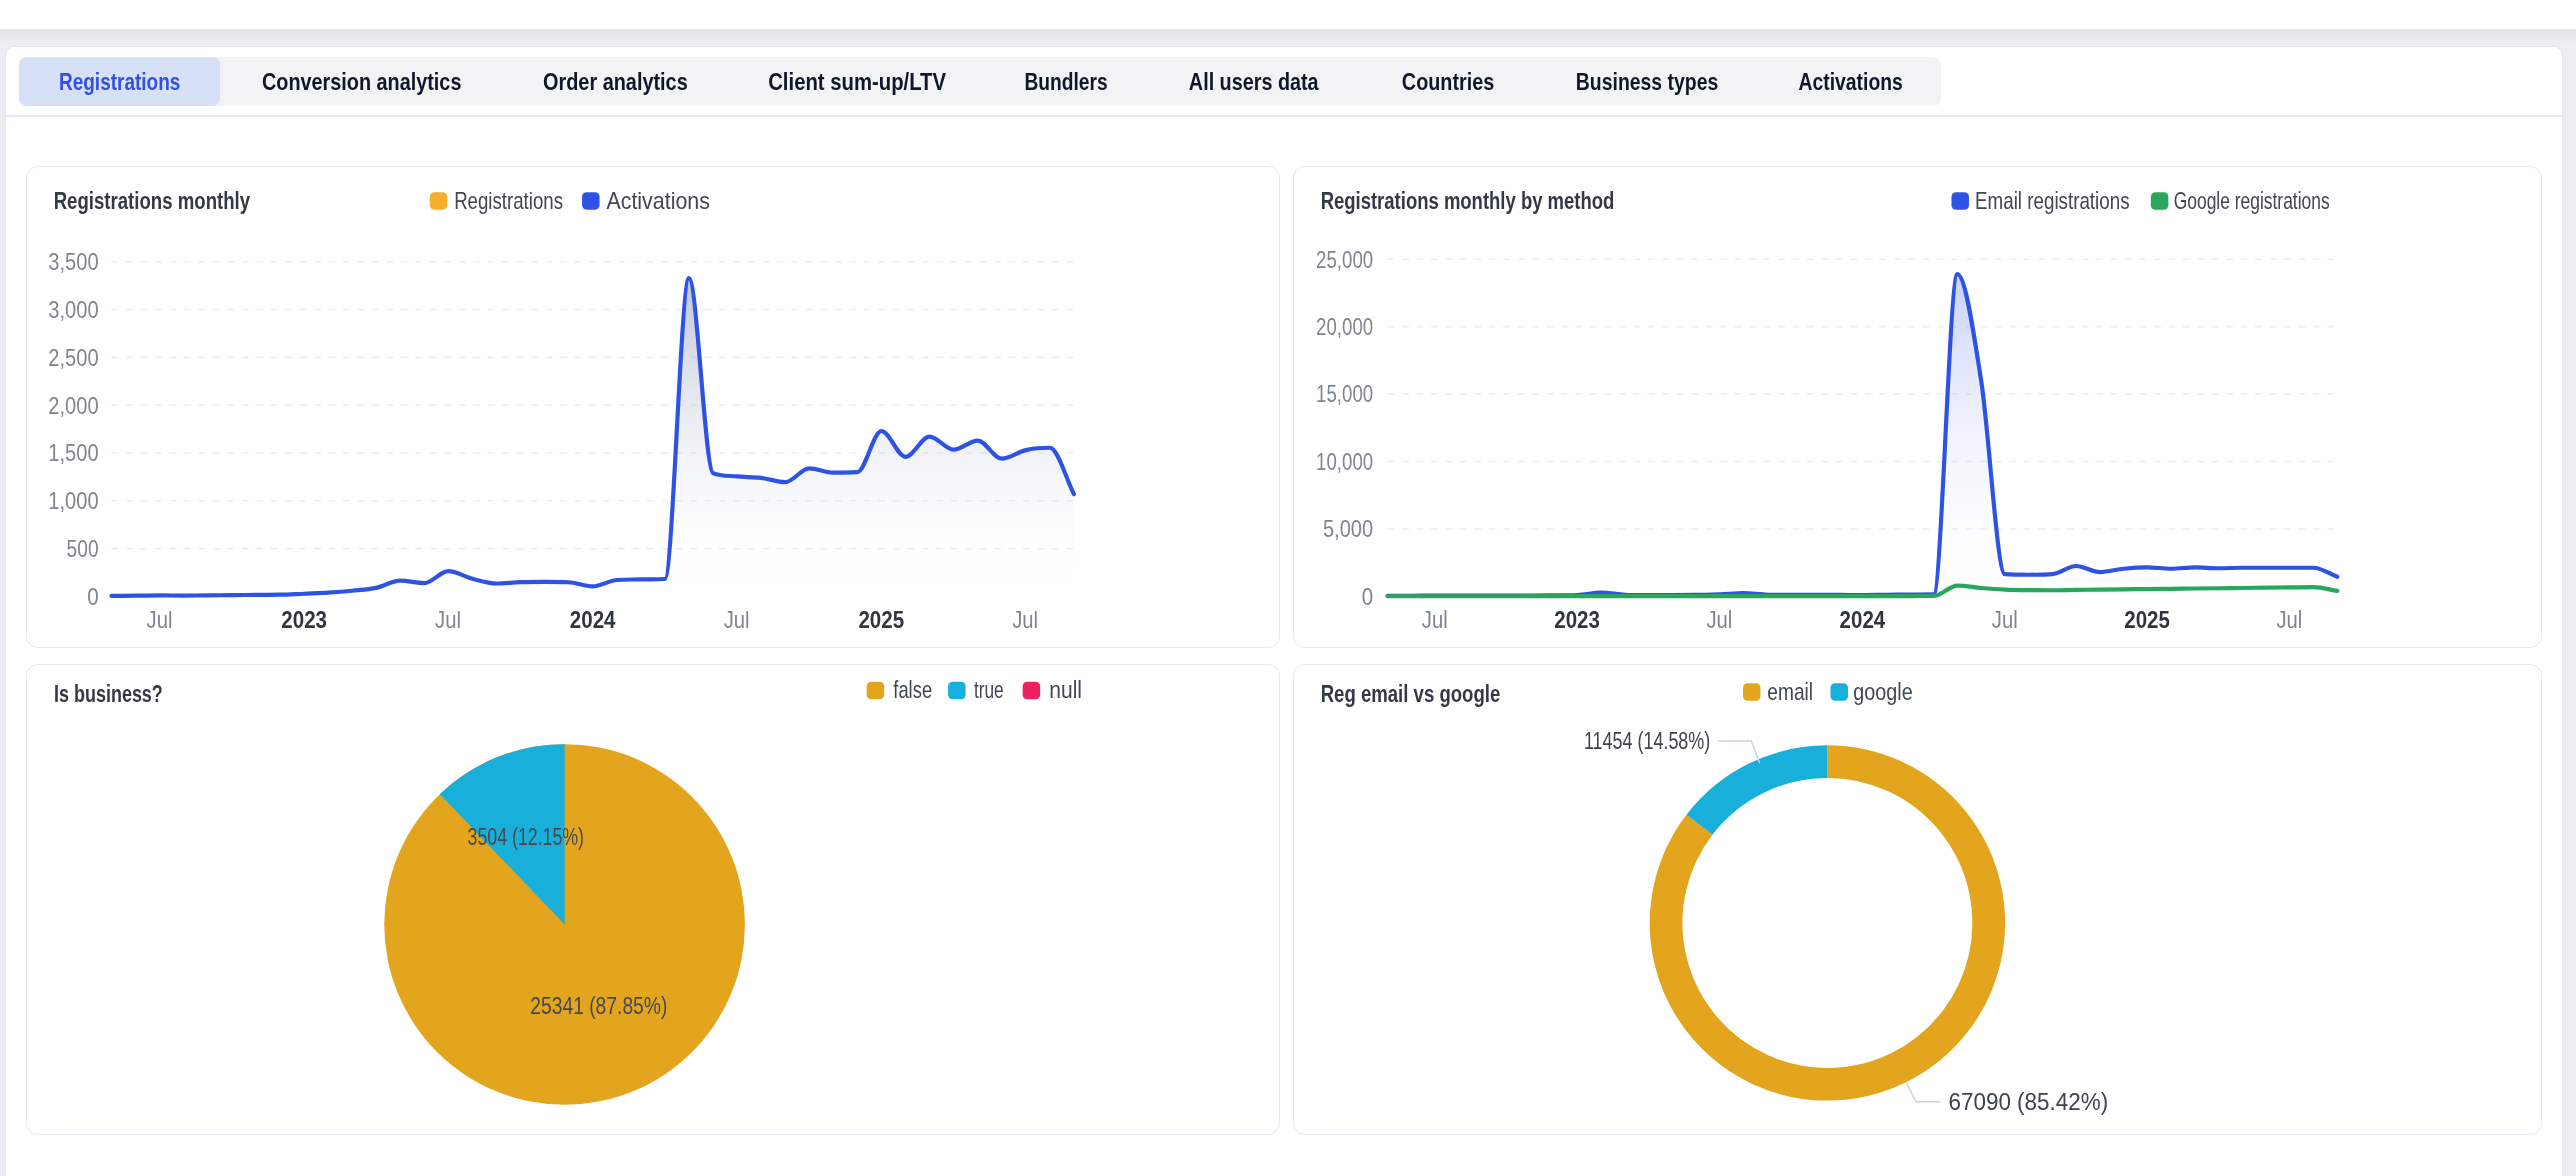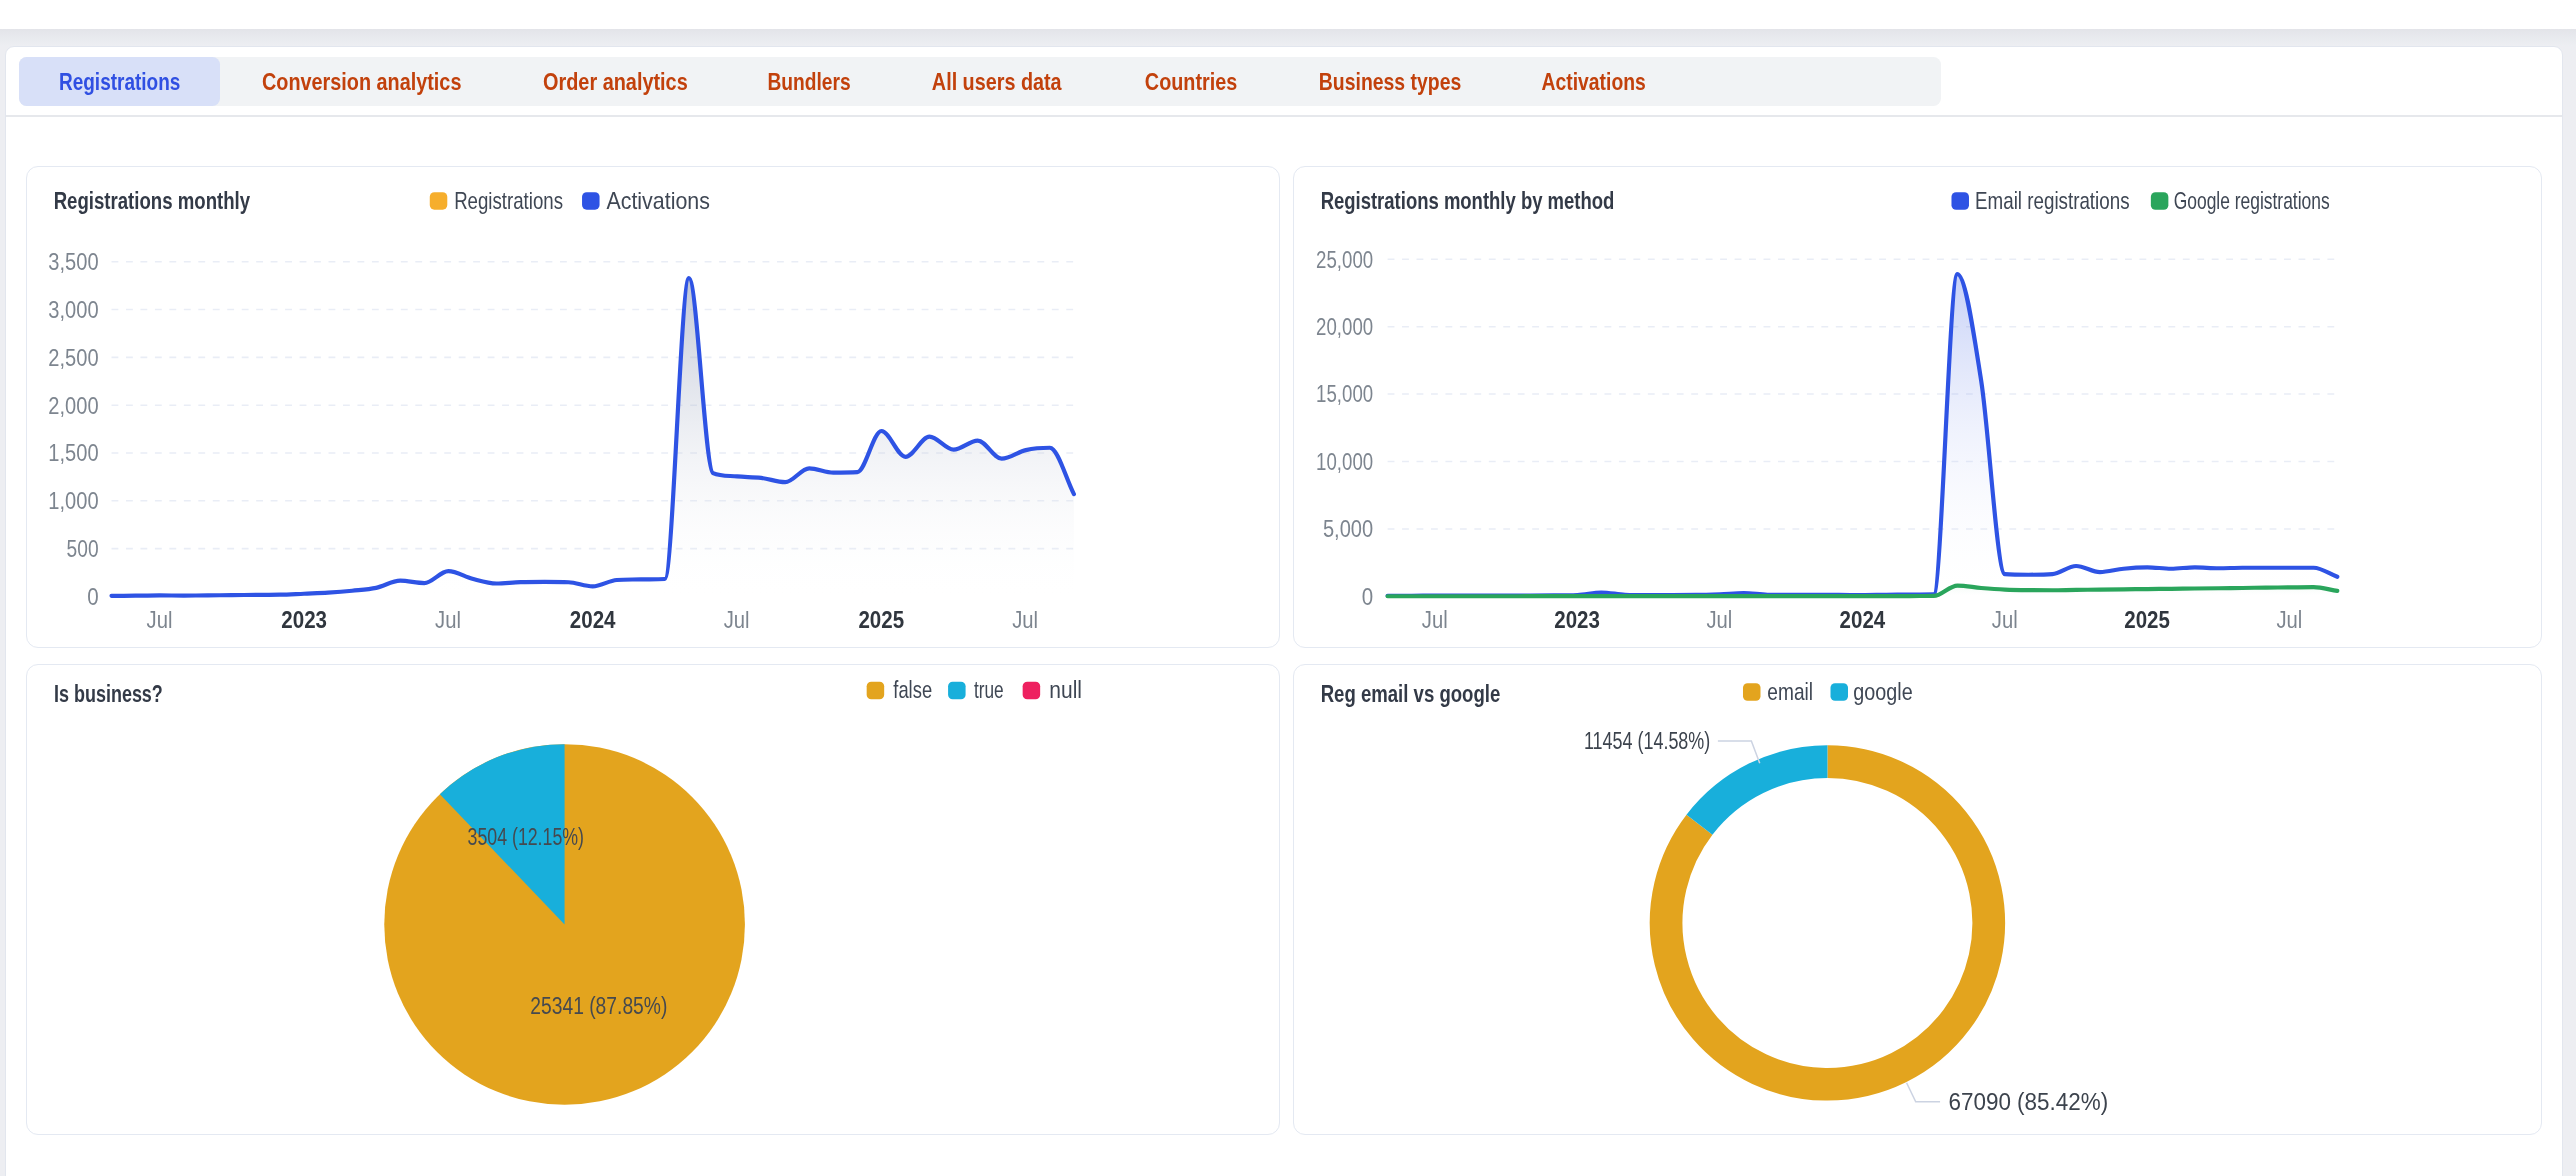--- a/index.html
+++ b/index.html
@@ -1,38 +1,39 @@
 <!DOCTYPE html>
 <html style="font-size:12px"><head><meta charset="utf-8"><title>Dashboard</title>
 <style>
 *{margin:0;padding:0;box-sizing:border-box}
 html,body{width:2576px;height:1177px;overflow:hidden;background:#edeef2;font-family:"Liberation Sans",sans-serif}
 .topbar{position:absolute;left:0;top:0;width:2576px;height:29px;background:#fff;z-index:3}
 .shadowband{position:absolute;left:0;top:29px;width:2576px;height:16.7px;background:linear-gradient(180deg,#e3e4e9 0%,#e9ebef 60%,#edeef2 100%)}
 .main{position:absolute;left:4.6px;top:46px;width:2558px;height:1157px;background:#fff;border:1.5px solid #e2e6ee;border-radius:9px;z-index:2}
 .strip{position:absolute;left:13.7px;top:10px;width:1922px;height:49px;background:#f1f3f5;border-radius:7.6px;display:flex}
-.tab{height:49px;line-height:49px;text-align:center;font-size:24px;font-weight:bold;color:#c2410c;white-space:nowrap}
+.tab{height:49px;line-height:49px;text-align:center;font-size:24px;font-weight:bold;color:#0f172a;white-space:nowrap}
 .tab span{display:inline-block;transform-origin:center center}
 .tab.active{background:#d8e0f8;color:#3050e2;border-radius:7.6px}
 .sep{position:absolute;left:0;top:68px;width:100%;height:1.5px;background:#e6e8ec}
 .card{position:absolute;background:#fff;border:1.5px solid #e4e9f2;border-radius:12px;overflow:hidden}
 .c1{left:20px;top:119px;width:1254px;height:482px}
 .c2{left:1287px;top:119px;width:1249px;height:482px}
 .c3{left:20px;top:617px;width:1254px;height:471px}
 .c4{left:1287px;top:617px;width:1249px;height:471px}
 .card svg{position:absolute;left:0;top:0}
 </style></head>
 <body>
 <div class="topbar"></div>
 <div class="shadowband"></div>
 <div class="main">
   <div class="strip">
       <div class="tab active" style="width:201px"><span style="transform:scaleX(0.792)">Registrations</span></div>
       <div class="tab" style="width:282px"><span style="transform:scaleX(0.826)">Conversion analytics</span></div>
       <div class="tab" style="width:226px"><span style="transform:scaleX(0.828)">Order analytics</span></div>
+      <div class="tab" style="width:257px"><span style="transform:scaleX(0.846)">Client sum-up/LTV</span></div>
       <div class="tab" style="width:161px"><span style="transform:scaleX(0.8)">Bundlers</span></div>
       <div class="tab" style="width:215px"><span style="transform:scaleX(0.824)">All users data</span></div>
       <div class="tab" style="width:174px"><span style="transform:scaleX(0.824)">Countries</span></div>
       <div class="tab" style="width:224px"><span style="transform:scaleX(0.809)">Business types</span></div>
       <div class="tab" style="width:182px"><span style="transform:scaleX(0.806)">Activations</span></div>
     </div>
   <div class="sep"></div>
   <div class="card c1">
       <svg width="1254" height="482" viewBox="0 0 1647 633" font-family="Liberation Sans, sans-serif">
 <defs>

